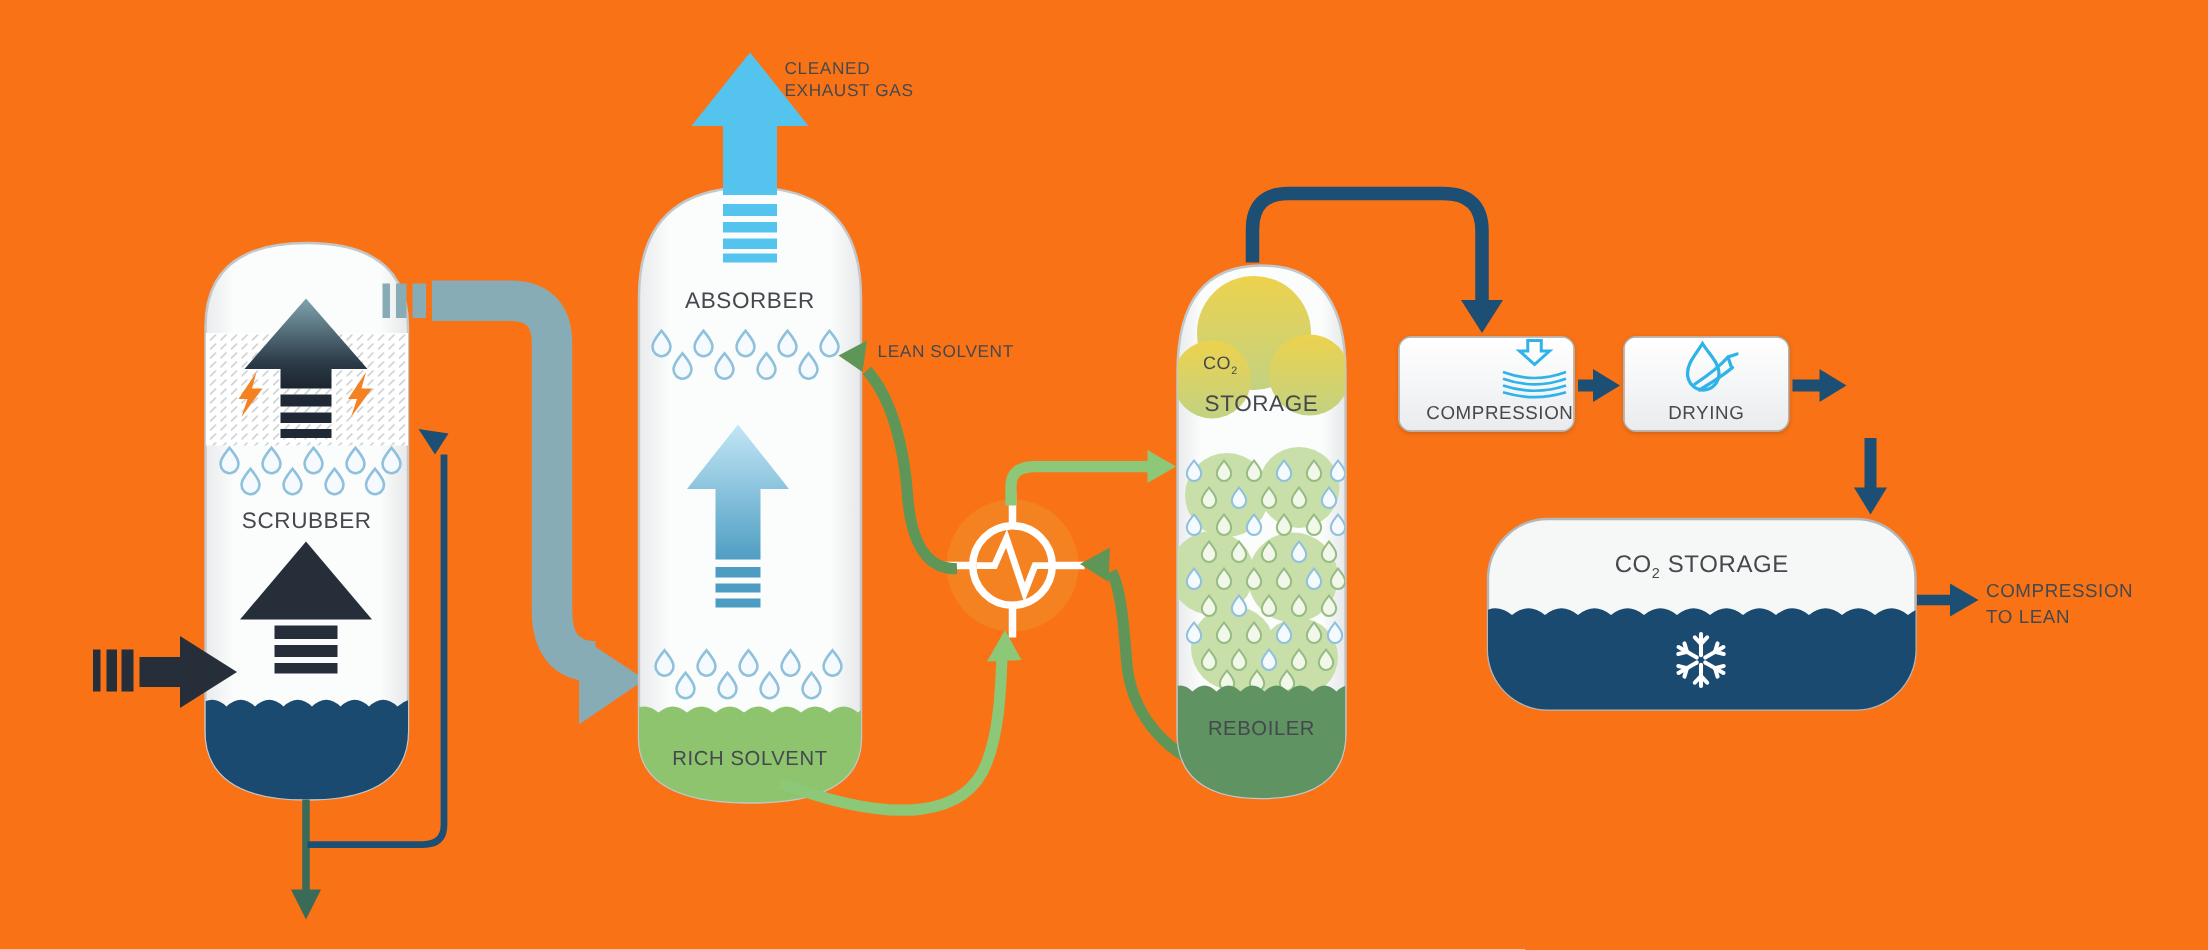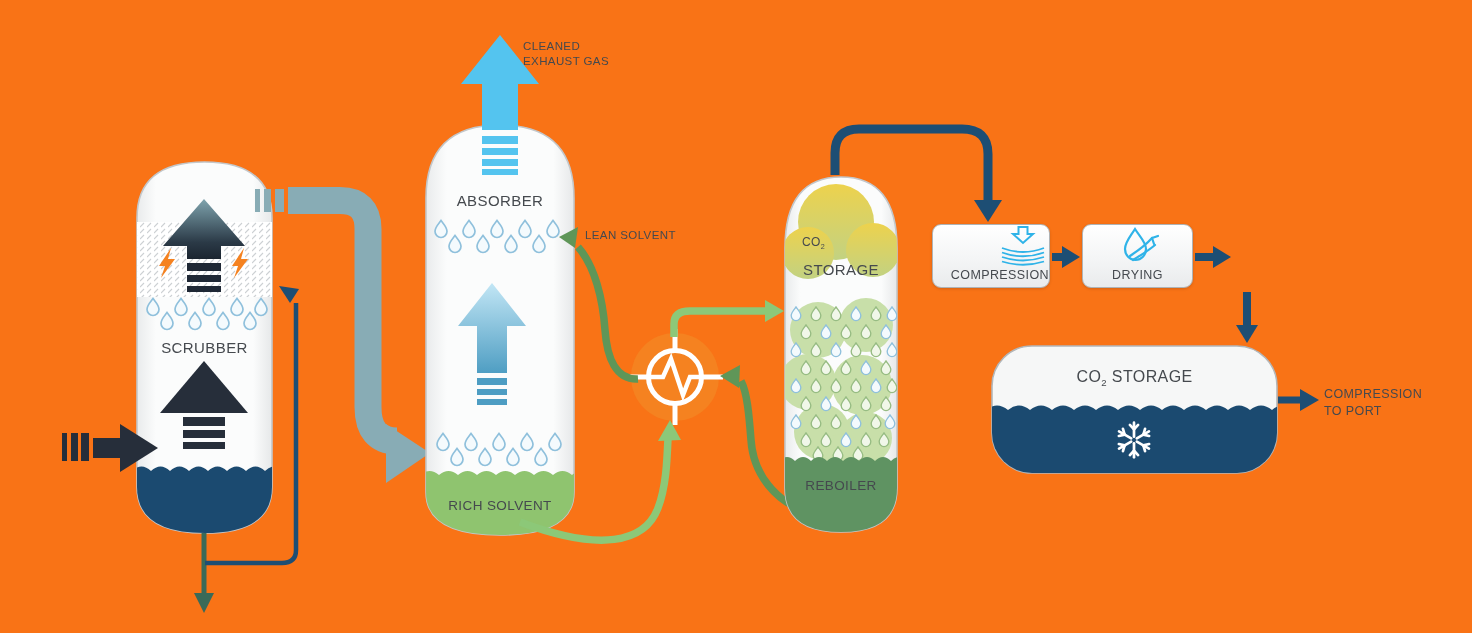--- a/index.html
+++ b/index.html
@@ -334,21 +334,21 @@
 <div class="lbl center" style="left:785px; top:261px; width:112px; font-size:15px;">STORAGE</div>
 
 <div class="lbl center" style="left:785px; top:478px; width:112px; font-size:13.5px;">REBOILER</div>
 
 <div class="lbl center" style="left:992px; top:368px; width:285px; font-size:16px;">
   <span>CO</span><sub>2</sub><span> STORAGE</span>
 </div>
 
 <div class="lbl" style="left:1324px; top:386px; font-size:12.5px; line-height:17px;">
   <span>COMPRESSION</span><br>
-  <span>TO PORT</span>
+  <span>TO LEAN</span>
 </div>
 
 <div class="pbox" style="left:932px; width:118px;align-items:flex-end;">
   <svg width="52" height="42" viewBox="-26 -21 52 42">
     <g fill="none" stroke="#2fb3e8" stroke-width="2">
       <path d="M-4.5,-19 h9 v7 h5.5 l-10,9 l-10,-9 h5.5 z"></path>
       <path d="M-21,2 Q0,10 21,2" stroke-width="1.8"></path>
       <path d="M-21,6.5 Q0,14 21,6.5" stroke-width="1.8"></path>
       <path d="M-21,11 Q0,18 21,11" stroke-width="1.8"></path>
       <path d="M-21,15.5 Q0,22 21,15.5" stroke-width="1.8"></path>

